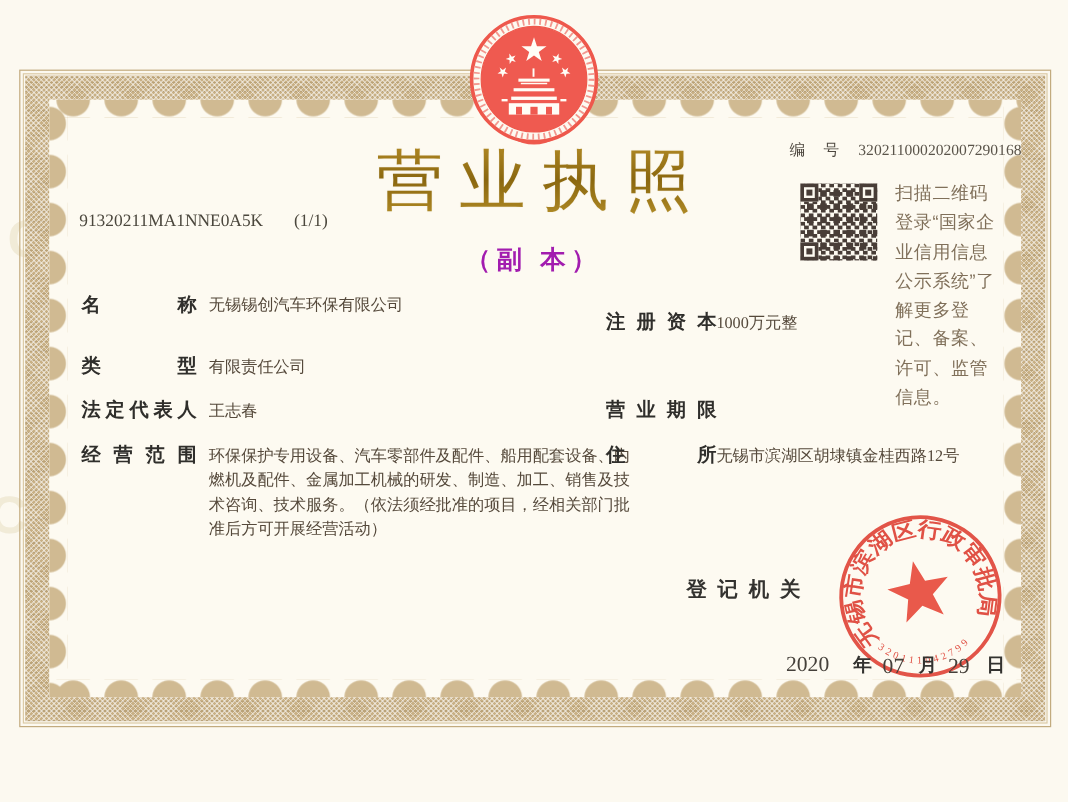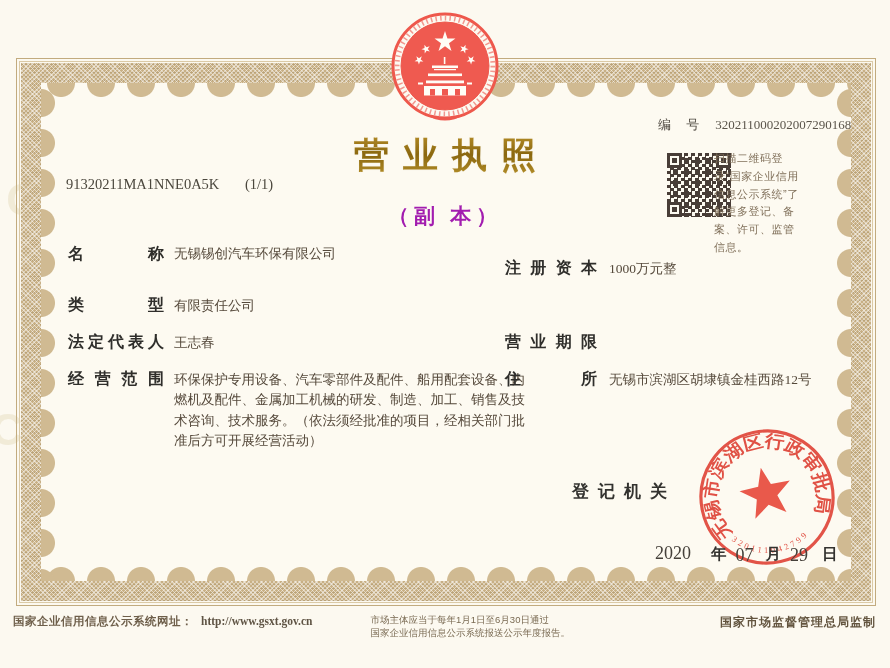--- a/index.html
+++ b/index.html
@@ -64,23 +64,23 @@
     font-size:15px;font-weight:bold;letter-spacing:5px;color:#3a3936;white-space:nowrap;
   }
   .credit-value{
     position:absolute;left:66px;top:176px;
     font-family:"Liberation Serif", serif;font-size:14.5px;color:#4b473d;white-space:nowrap;
   }
   .credit-value .pg{margin-left:22px;}
 
   
   .title{
-    position:absolute;left:240px;top:132px;width:410px;text-align:center;
-    font-family:"Liberation Serif", serif;font-weight:bold;
-    font-size:35px;letter-spacing:14px;padding-left:14px;box-sizing:border-box;
+    position:absolute;left:240px;top:114px;width:410px;text-align:center;
+    font-family:"Liberation Serif", serif;font-weight:normal;
+    font-size:55px;letter-spacing:14px;padding-left:14px;box-sizing:border-box;
     background:linear-gradient(180deg,#c49a2e 0%,#8e6b10 48%,#a98420 75%,#c9a338 100%);
     -webkit-background-clip:text;background-clip:text;color:transparent;
     text-shadow:0 0 1px rgba(120,90,20,0.15);
     white-space:nowrap;
   }
   .subtitle{
     position:absolute;left:240px;top:202px;width:410px;text-align:center;
     font-family:"Liberation Serif", serif;font-weight:bold;
     font-size:21px;letter-spacing:5px;color:#a21caf;white-space:nowrap;
   }
@@ -94,33 +94,33 @@
     position:absolute;inset:2px;
     background:
       conic-gradient(#483d37 90deg, rgba(0,0,0,0) 90deg 180deg, #483d37 180deg 270deg, rgba(0,0,0,0) 270deg),
       conic-gradient(rgba(0,0,0,0) 90deg, #483d37 90deg 180deg, rgba(0,0,0,0) 180deg 270deg, #fdfaf1 270deg);
     background-size:7px 7px, 11px 11px;
   }
   .finder{position:absolute;width:15px;height:15px;border:3px solid #483d37;background:#fdfaf1;box-sizing:border-box;}
   .finder::after{content:"";position:absolute;left:2px;top:2px;width:5px;height:5px;background:#483d37;}
   .finder.tl{left:2px;top:2px;} .finder.tr{right:2px;top:2px;} .finder.bl{left:2px;bottom:2px;}
   .qr-caption{
-    position:absolute;left:714px;top:150px;width:88px;
-    font-size:11px;line-height:1.62;color:#80705a;letter-spacing:0.5px;
+    position:absolute;left:746px;top:150px;width:88px;
+    font-size:15px;line-height:1.62;color:#80705a;letter-spacing:0.5px;
   }
 
   
   .f-row{position:absolute;display:flex;align-items:baseline;}
   .f-label{
     display:inline-block;font-weight:bold;font-size:16px;color:#2f2e2b;
     text-align:justify;text-align-last:justify;-moz-text-align-last:justify;
     text-justify:inter-character;flex:none;
   }
   .lbl-l{width:96px;margin-right:10px;}
-  .lbl-r{width:92px;margin-right:12px;}
+  .lbl-r{width:92px;}
   .f-value{
     font-family:"Liberation Serif", serif;font-size:13.5px;color:#55493b;
     line-height:1.5;
   }
   .row-l1{left:68px;top:244px;align-items:center;} .row-l2{left:68px;top:295px;}
   .row-l3{left:68px;top:332px;} .row-l4{left:68px;top:369px;}
   .row-r1{left:505px;top:258px;} .row-r2{left:505px;top:295px;}
   .row-r3{left:505px;top:332px;} .row-r4{left:505px;top:369px;}
   .scope{width:352px;}
 
@@ -282,25 +282,14 @@
 
   <div class="date-row">
     <span class="date-num dn-y">2020</span>
     <span class="date-unit du-y">年</span>
     <span class="date-num dn-m">07</span>
     <span class="date-unit du-m">月</span>
     <span class="date-num dn-d">29</span>
     <span class="date-unit">日</span>
   </div>
 
-  <div class="footer">
-    <div class="foot-left">
-      <span class="foot-site-label">国家企业信用信息公示系统网址：</span>
-      <span class="foot-site-url">http://www.gsxt.gov.cn</span>
-    </div>
-    <div class="foot-center">
-      <div>市场主体应当于每年1月1日至6月30日通过</div>
-      <div>国家企业信用信息公示系统报送公示年度报告。</div>
-    </div>
-    <div class="foot-right">国家市场监督管理总局监制</div>
-  </div>
 
 </div>
 
 </body></html>

